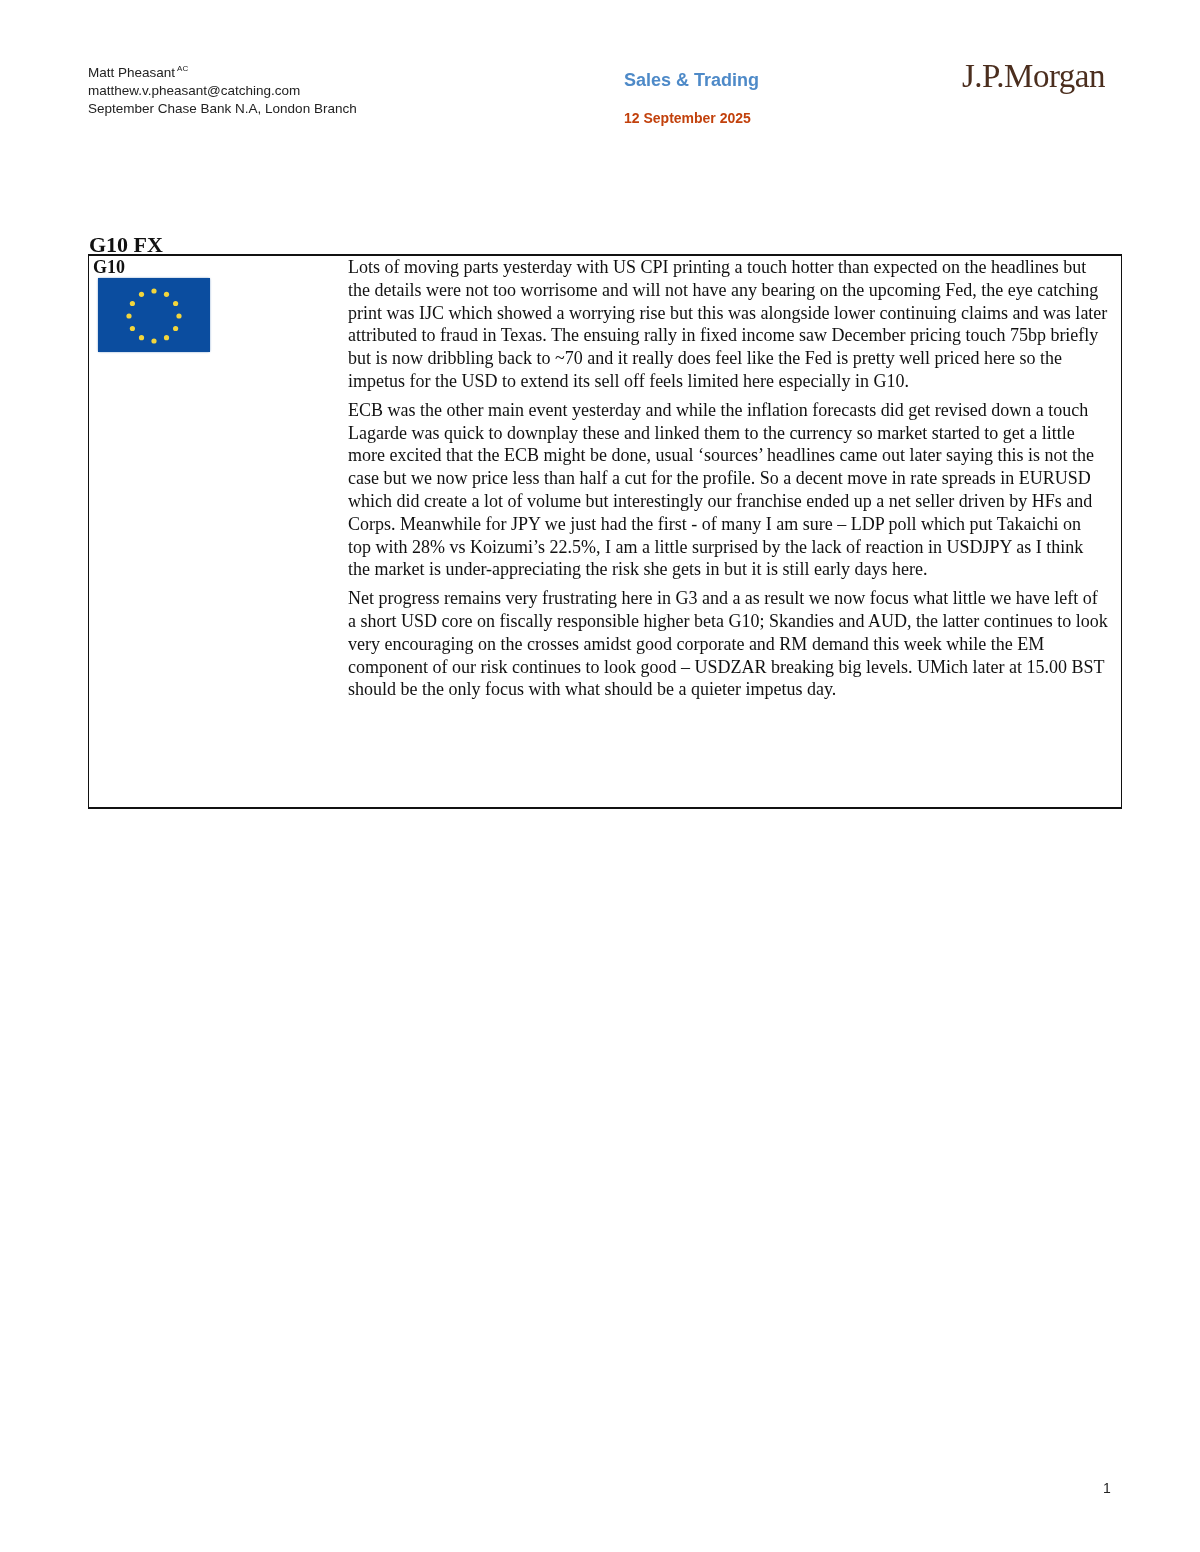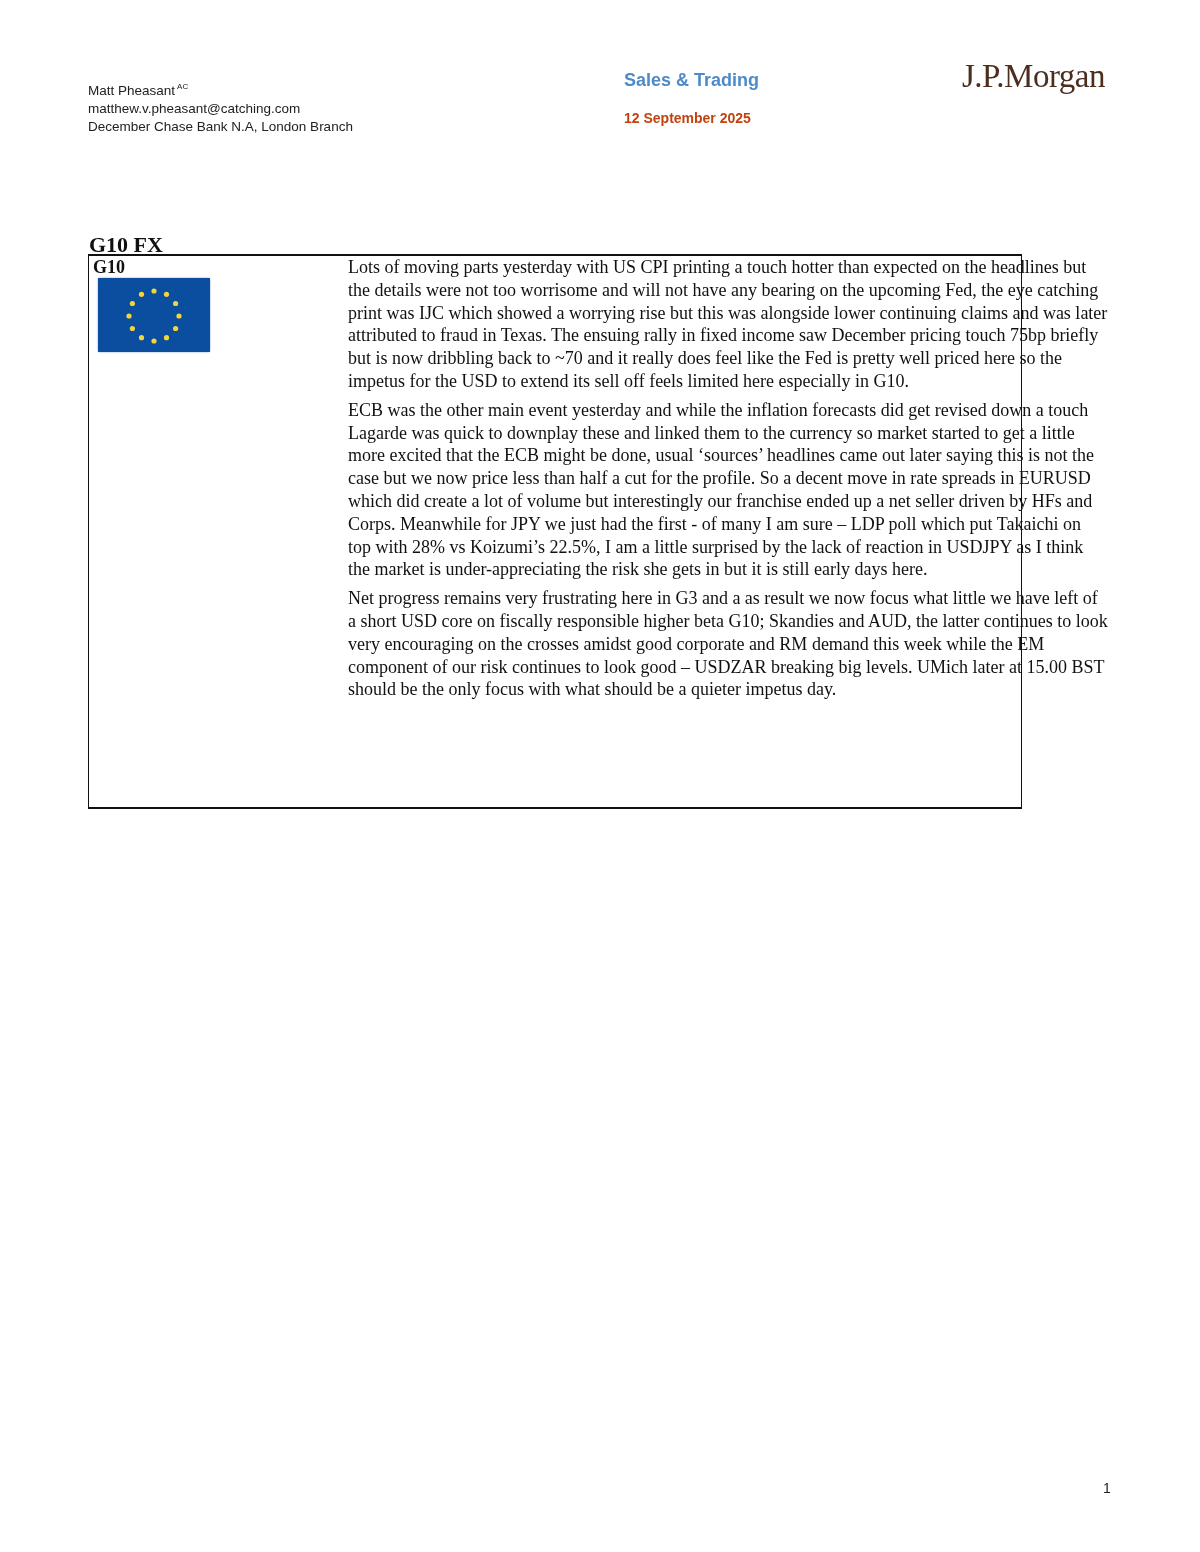--- a/index.html
+++ b/index.html
@@ -1,47 +1,47 @@
 <!DOCTYPE html>
 <html><head>
   <meta charset="utf-8">
   <style>
     html, body { margin: 0; padding: 0; background: #ffffff; }
     body { width: 1200px; height: 1552px; position: relative; overflow: hidden; }
     .sans { font-family: "Liberation Sans", "DejaVu Sans", sans-serif; }
     .serif { font-family: "Liberation Serif", "DejaVu Serif", serif; }
 
-    .author-block { position: absolute; left: 88px; top: 78px; font-size: 13.5px; line-height: 18px; color: #222; }
+    .author-block { position: absolute; left: 88px; top: 60px; font-size: 13.5px; line-height: 18px; color: #222; }
     .author-block sup { font-size: 8px; vertical-align: 6px; margin-left: 2px; }
     .division { position: absolute; left: 624px; top: 70px; font-size: 18px; font-weight: bold; color: #4e8ac8; }
     .report-date { position: absolute; left: 624px; top: 110px; font-size: 14px; color: #c2410c; font-weight: bold; }
     .logo { position: absolute; left: 962px; top: 58px; font-size: 33px; color: #4b2e1e; letter-spacing: -0.5px; }
 
     .section-title { position: absolute; left: 89px; top: 232px; font-size: 22px; font-weight: bold; color: #111; }
 
-    .commentary-table { position: absolute; left: 88px; top: 254px; width: 934px; border: 1.5px solid #111; border-top-width: 2px; border-bottom-width: 2px; box-sizing: border-box; height: 555px; }
+    .commentary-table { position: absolute; left: 88px; top: 254px; width: 1034px; border: 1.5px solid #111; border-top-width: 2px; border-bottom-width: 2px; box-sizing: border-box; height: 555px; }
     .left-col { position: absolute; left: 0; top: 0; width: 258px; height: 100%; }
     .region-label { position: absolute; left: 4px; top: 0px; font-size: 18px; font-weight: bold; color: #111; line-height: 22px; }
     .flag { position: absolute; left: 9px; top: 22px; width: 112px; height: 74px; background: #0b4d9f; border-radius: 2px; box-shadow: 0 0 2px rgba(11,77,159,0.6); }
     .flag svg { width: 100%; height: 100%; display: block; }
     .right-col { position: absolute; left: 259px; top: 0; width: 760px; }
     .para { font-size: 18px; line-height: 22.8px; color: #111; margin: 0; }
     .para + .para { margin-top: 6px; }
 
     .page-number { position: absolute; left: 1103px; top: 1480px; font-size: 14px; color: #222; }
   </style>
 </head>
 <body>
 
 <div class="author-block sans">
   <div>
     <span>Matt Pheasant</span><sup>AC</sup>
   </div>
   <div>matthew.v.pheasant@catching.com</div>
-  <div>December Chase Bank N.A, London Branch</div>
+  <div>September Chase Bank N.A, London Branch</div>
 </div>
 
 <div class="division sans">Sales &amp; Trading</div>
 <div class="report-date sans">12 September 2025</div>
 <div class="logo serif">J.P.Morgan</div>
 
 <div class="section-title serif">G10 FX</div>
 
 <div class="commentary-table">
   <div class="left-col">

